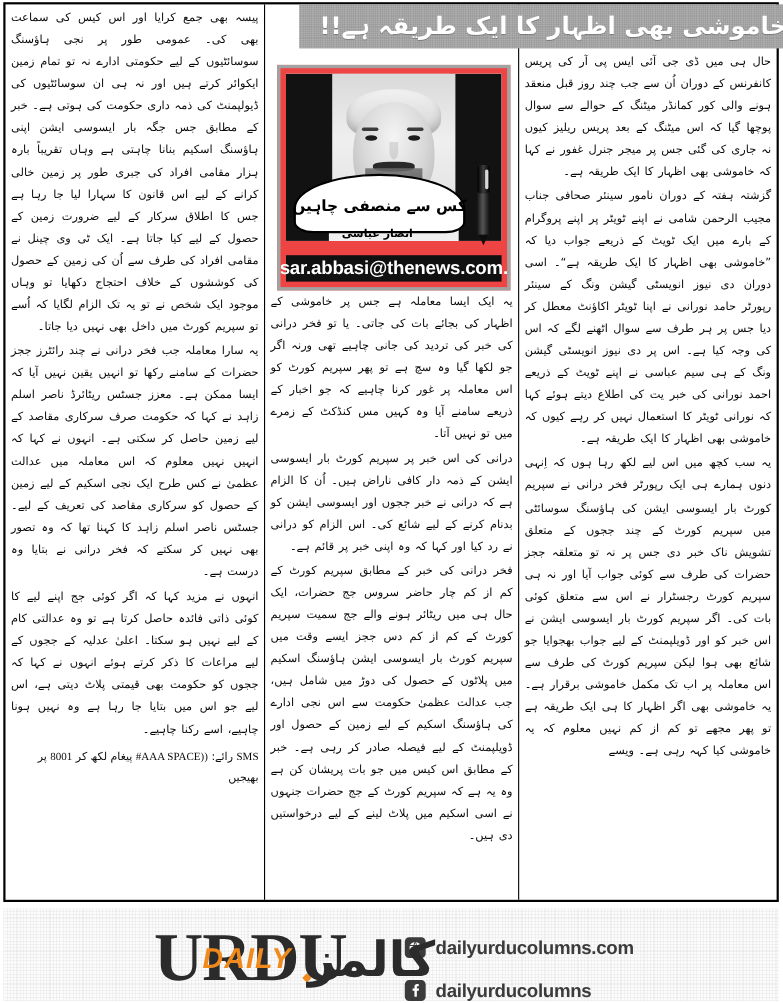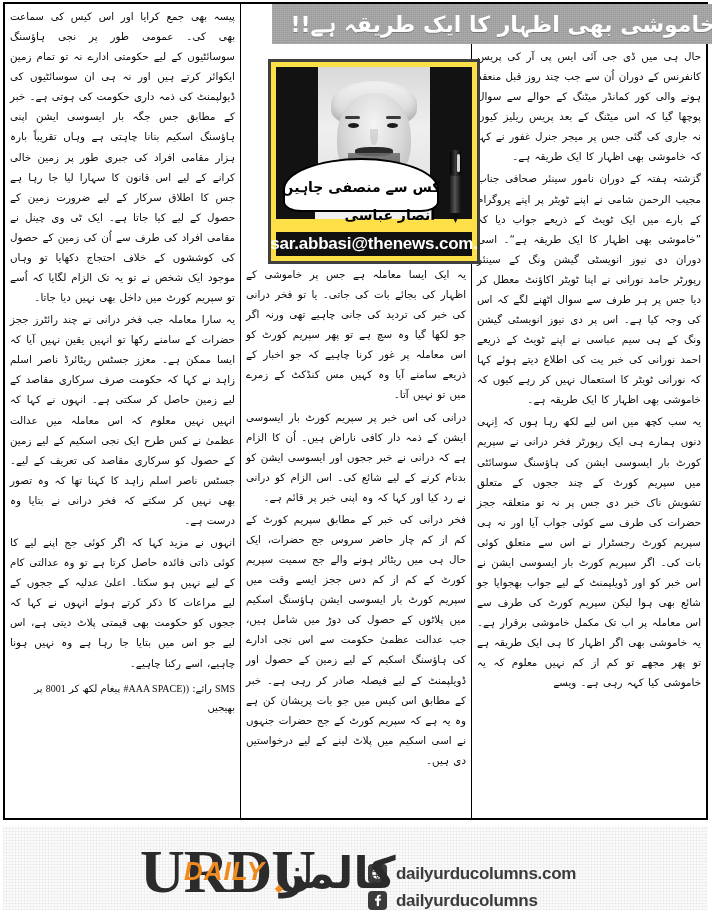--- a/index.html
+++ b/index.html
@@ -90,27 +90,27 @@
     font-size: 22px;
     font-weight: bold;
     letter-spacing: .5px;
     white-space: nowrap;
     text-shadow: 0 1px 0 rgba(0,0,0,.25);
   }
 
   
   .author-box {
     position: absolute;
-    left: 263px;
+    left: 247px;
     top: 55px;
     width: 212px;
     height: 205px;
-    border: 3px solid #404040;
+    border: 3px solid #a3a3a3;
     box-sizing: border-box;
-    background: #fde047;
+    background: #ef4444;
     z-index: 5;
     overflow: hidden;
   }
   .author-photo {
     position: absolute;
     left: 5px;
     top: 5px;
     right: 5px;
     height: 152px;
     background: #e9e9e9;
@@ -240,22 +240,23 @@
     font-weight: bold;
     color: #000;
     white-space: nowrap;
     margin-top: 4px;
   }
   .byline {
     position: absolute;
     left: 12px;
     top: 145px;
     width: 152px;
+    text-align: center;
     direction: rtl;
-    font-size: 14px;
+    font-size: 10px;
     font-weight: bold;
     color: #000;
     z-index: 4;
   }
 
   
   .pen {
     position: absolute;
     right: 16px;
     top: 88px;
@@ -395,21 +396,21 @@
     font-weight: bold;
     color: #2b2b2b;
     direction: rtl;
     line-height: 1.4;
   }
 
   .socials {
     margin-left: 28px;
     display: flex;
     flex-direction: column;
-    gap: 8px;
+    gap: 20px;
   }
   .social-row {
     display: flex;
     align-items: center;
     gap: 9px;
   }
   .social-icon {
     width: 19px;
     height: 19px;
     border-radius: 4px;

